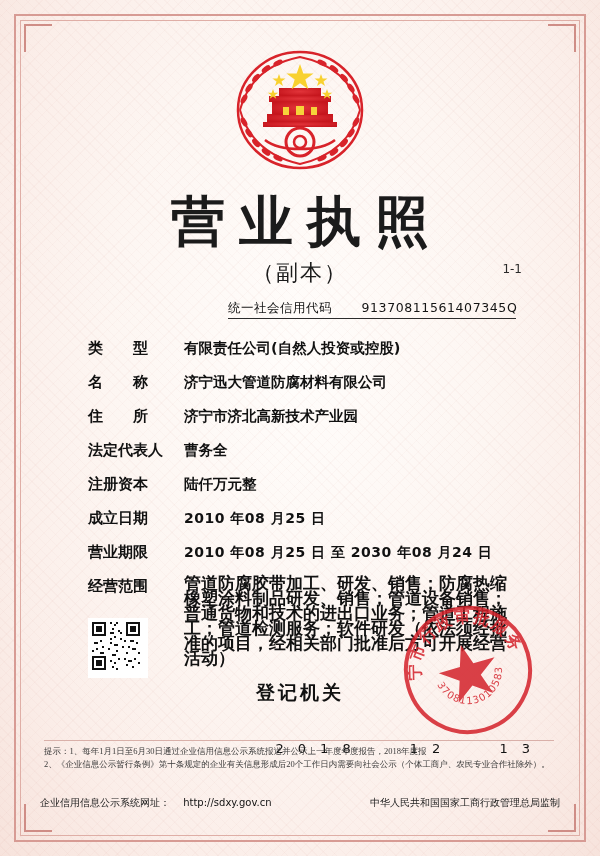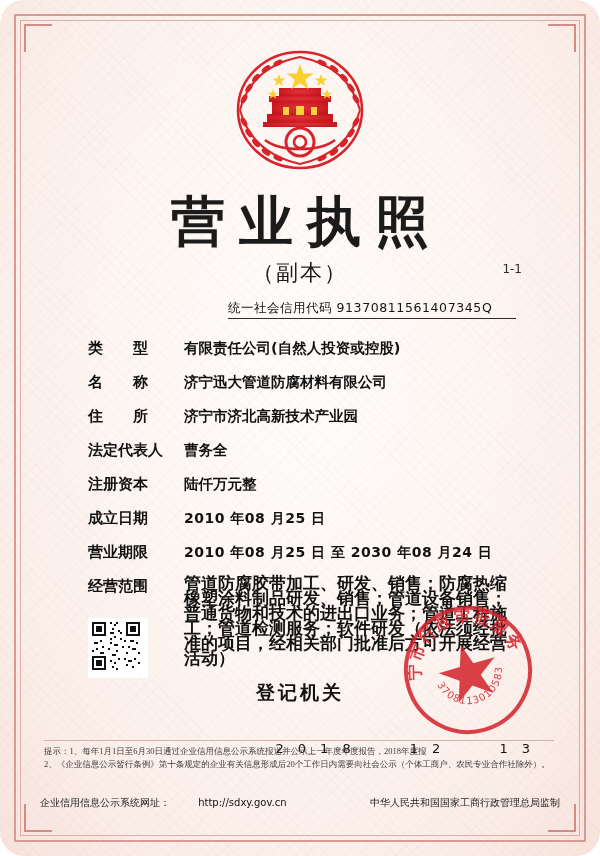--- a/index.html
+++ b/index.html
@@ -14,21 +14,20 @@
     position: relative;
     overflow: hidden;
   }
   #license {
     position: absolute;
     left: 0; top: 0;
     width: 600px; height: 856px;
     background:
       radial-gradient(ellipse at 50% 42%, #fffdfb 0%, #fdf6f2 45%, #fbeee9 75%, #f7e3dc 100%);
     overflow: hidden;
-    border-radius: 24px;
   }
   
   .texture {
     position: absolute; left:0; top:0; right:0; bottom:0;
     background-image:
       repeating-linear-gradient(45deg, rgba(200,120,110,0.045) 0px, rgba(200,120,110,0.045) 1px, transparent 1px, transparent 7px),
       repeating-linear-gradient(-45deg, rgba(200,120,110,0.04) 0px, rgba(200,120,110,0.04) 1px, transparent 1px, transparent 9px);
     pointer-events: none;
   }
   .border-outer {
@@ -100,21 +99,21 @@
   .credit-line {
     position: absolute;
     left: 228px;
     top: 300px;
     font-size: 12.5px;
     color: #141414;
     letter-spacing: 0.5px;
     white-space: nowrap;
   }
   .credit-line .code {
-    margin-left: 0;
+    margin-left: 25px;
     letter-spacing: 0.6px;
   }
   .credit-underline {
     position: absolute;
     left: 228px;
     top: 318px;
     width: 288px;
     height: 1px;
     background: #2b2b2b;
   }
@@ -236,21 +235,21 @@
     right: 40px;
     top: 796px;
     display: flex;
     justify-content: space-between;
     align-items: baseline;
     font-size: 10px;
     color: #222;
   }
   .bottom .left { white-space: nowrap; }
   .bottom .left .url {
-    margin-left: 25px;
+    margin-left: 10px;
     color: #111;
   }
   .bottom .right { white-space: nowrap; font-size: 10px; }
 </style>
 </head>
 <body>
 
 <div id="license">
   <div class="texture"></div>
   <div class="border-outer"></div>

